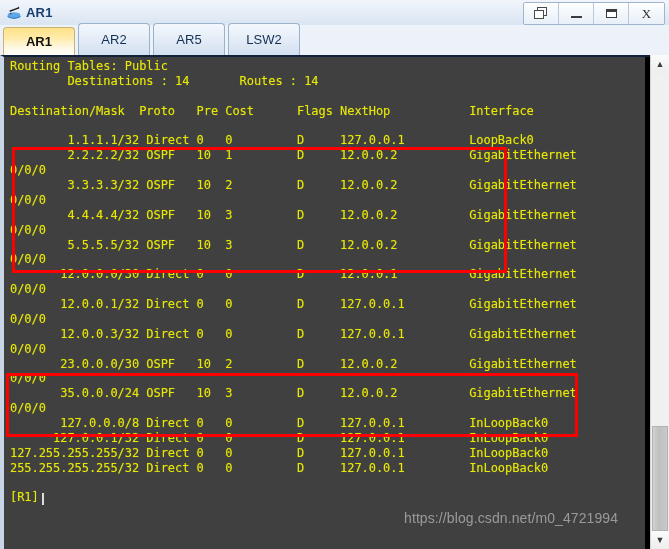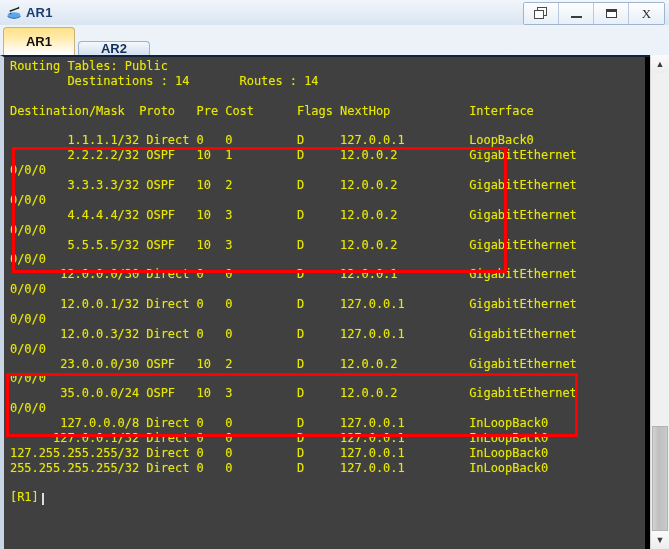--- a/index.html
+++ b/index.html
@@ -110,34 +110,33 @@
     position: absolute;
     left: 0; top: 25px;
     width: 669px;
     height: 30px;
     display: flex;
     align-items: flex-end;
     padding-left: 3px;
     box-sizing: border-box;
   }
   .tab {
-    height: 14px;
+    height: 32px;
     min-width: 72px;
     margin-right: 3px;
     border: 1px solid #9bb2cc;
     border-bottom: none;
     border-radius: 4px 4px 0 0;
     background: linear-gradient(#f4f8fd 0%, #e2ebf6 55%, #d3e0f0 100%);
     display: flex;
     align-items: center;
     justify-content: center;
     font-size: 13px;
     color: #123055;
     box-sizing: border-box;
-    font-weight: bold;
   }
   .tab.active {
     background: linear-gradient(#ffe28a 0%, #ffeaa6 35%, #fff8e2 72%, #ffffff 100%);
     border-color: #c9b277;
     color: #111;
     height: 28px;
     font-weight: 600;
   }
 
   
@@ -267,20 +266,26 @@
     </div>
   </div>
 
   <div id="tabbar">
       <div class="tab active">
         <span>AR1</span>
       </div>
       <div class="tab">
         <span>AR2</span>
       </div>
+      <div class="tab">
+        <span>AR5</span>
+      </div>
+      <div class="tab">
+        <span>LSW2</span>
+      </div>
     </div>
 
   <div id="terminal-wrap">
     <div id="terminal">
       <pre id="term-text">Routing Tables: Public
         Destinations : 14       Routes : 14
 
 Destination/Mask  Proto   Pre Cost      Flags NextHop           Interface
 
         1.1.1.1/32 Direct 0   0         D     127.0.0.1         LoopBack0
@@ -302,20 +307,21 @@
 0/0/0
        35.0.0.0/24 OSPF   10  3         D     12.0.0.2          GigabitEthernet
 0/0/0
        127.0.0.0/8 Direct 0   0         D     127.0.0.1         InLoopBack0
       127.0.0.1/32 Direct 0   0         D     127.0.0.1         InLoopBack0
 127.255.255.255/32 Direct 0   0         D     127.0.0.1         InLoopBack0
 255.255.255.255/32 Direct 0   0         D     127.0.0.1         InLoopBack0
 
 [R1]</pre>
       <div id="cursor" style="left: 38.28px; top: 435.52px;"></div>
+      <div id="watermark" style="left: 400px; top: 453px; width: 241px;">https://blog.csdn.net/m0_4721994</div>
     </div>
   </div>
 
   <div id="annotation-layer">
       <div class="redbox" style="left: 12px; top: 147px; width: 495px; height: 126px; border-color: rgb(255, 0, 0);"></div>
       <div class="redbox" style="left: 6px; top: 373px; width: 572px; height: 64px; border-color: rgb(255, 0, 0);"></div>
     </div>
 
   <div id="scrollbar">
     <div class="sb-arrow" id="sb-up">▲</div>

